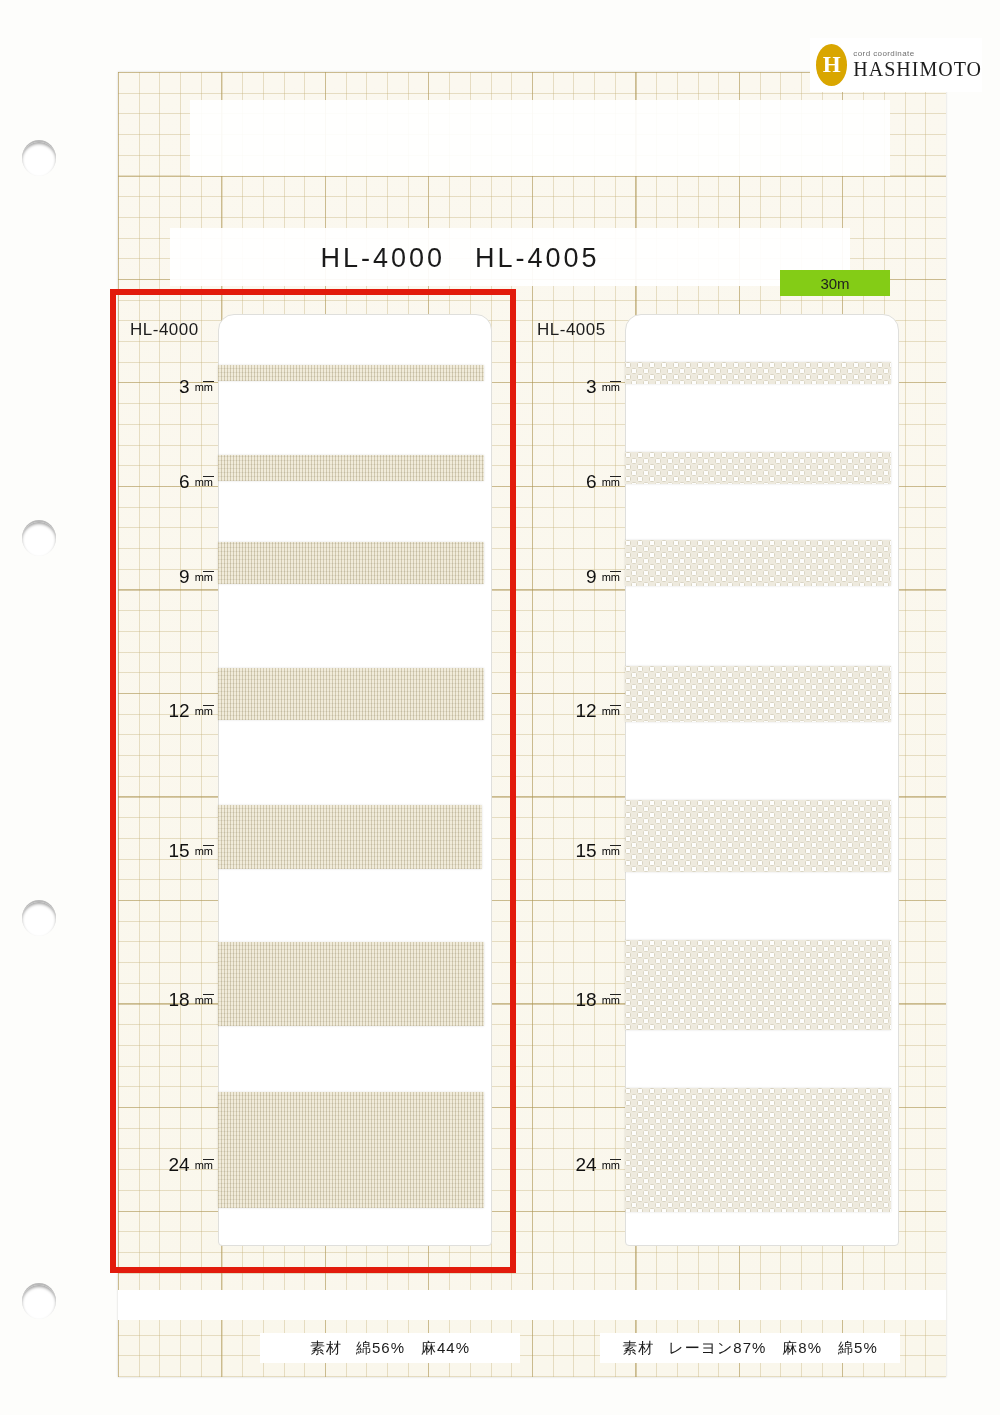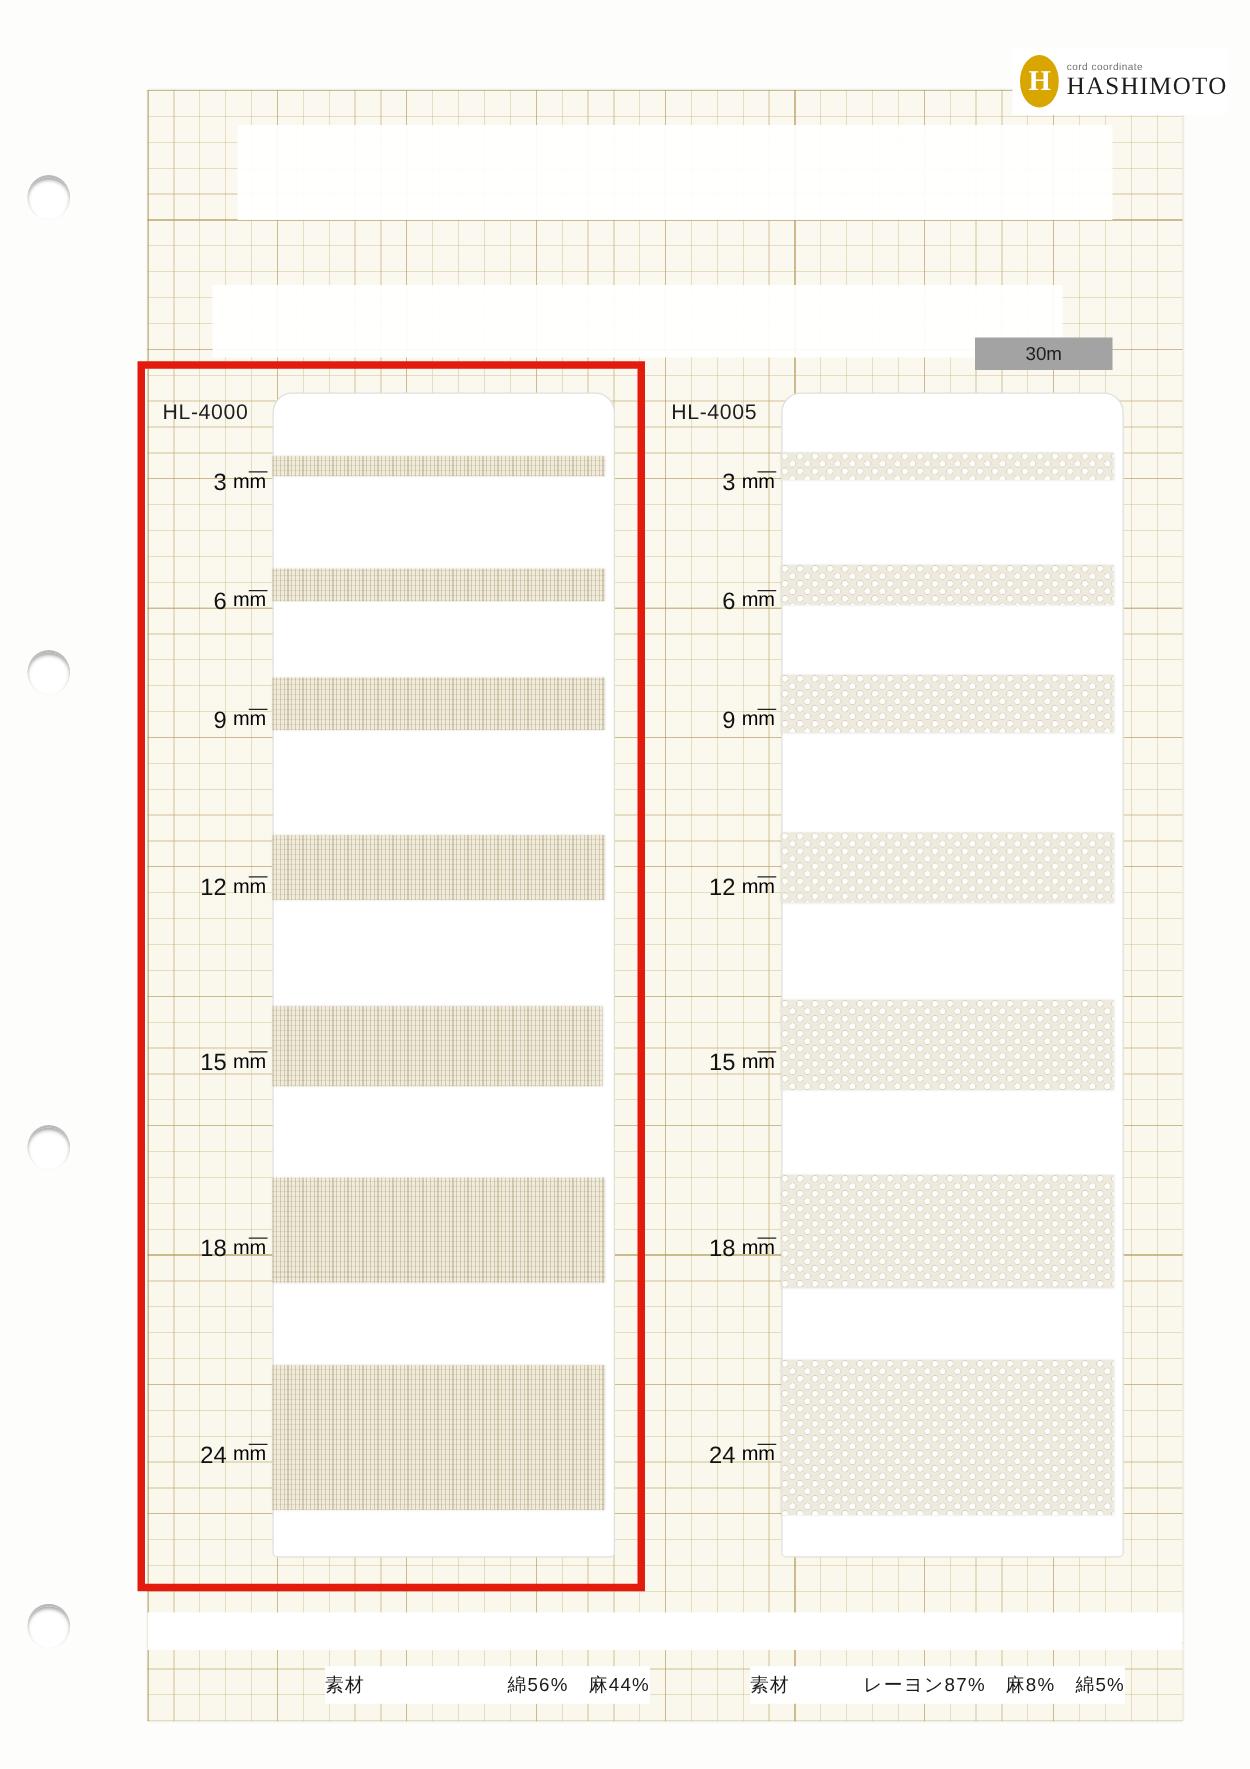--- a/index.html
+++ b/index.html
@@ -136,21 +136,21 @@
     letter-spacing: 3px;
     color: #1a1a1a;
   }
 
   .length-box {
     position: absolute;
     left: 780px;
     top: 270px;
     width: 110px;
     height: 26px;
-    background: #a3a3a3;
+    background: #84cc16;
     font-size: 15px;
     color: #1f1f1f;
     display: flex;
     align-items: center;
     justify-content: center;
   }
 
   
   .col {
     position: absolute;
@@ -196,21 +196,21 @@
     align-items: baseline;
     justify-content: flex-end;
     padding-right: 4px;
     box-sizing: border-box;
   }
   .size-num {
     font-size: 19px;
     color: #111;
   }
   .unit {
-    font-size: 16px;
+    font-size: 11px;
     margin-left: 5px;
     line-height: 1;
     position: relative;
     top: -2px;
     text-decoration: underline;
   }
   .unit .num { display: inline-block; }
   .unit .den { display: inline-block; border-top: 1px solid #222; padding: 0 1px; margin-left: -1px; }
 
   
@@ -247,21 +247,21 @@
   }
 
   
   .material {
     position: absolute;
     bottom: 52px;
     height: 30px;
     background: #ffffff;
     display: flex;
     align-items: center;
-    justify-content: space-between;
+    justify-content: center;
     font-size: 15px;
     color: #1b1b1b;
     letter-spacing: 1px;
   }
   .material.left  { left: 260px; width: 260px; }
   .material.right { left: 600px; width: 300px; }
   .material .lbl { margin-right: 14px; }
 
   .bottom-wash {
     position: absolute;
@@ -288,20 +288,21 @@
 
   <div class="logo">
     <div class="logo-mark">H</div>
     <div class="logo-text">
       <div class="logo-sub">cord coordinate</div>
       <div class="logo-main">HASHIMOTO</div>
     </div>
   </div>
 
   <div class="model-band"></div>
+  <div class="model-title">HL-4000　HL-4005</div>
 
   <div class="length-box">30m</div>
 
   <div class="col col-left">
     <div class="col-code">HL-4000</div>
     <div class="card"></div>
 
     <div class="sizes">
       <div class="size-row" style="top:62px;">
         <span class="size-num">3</span>

